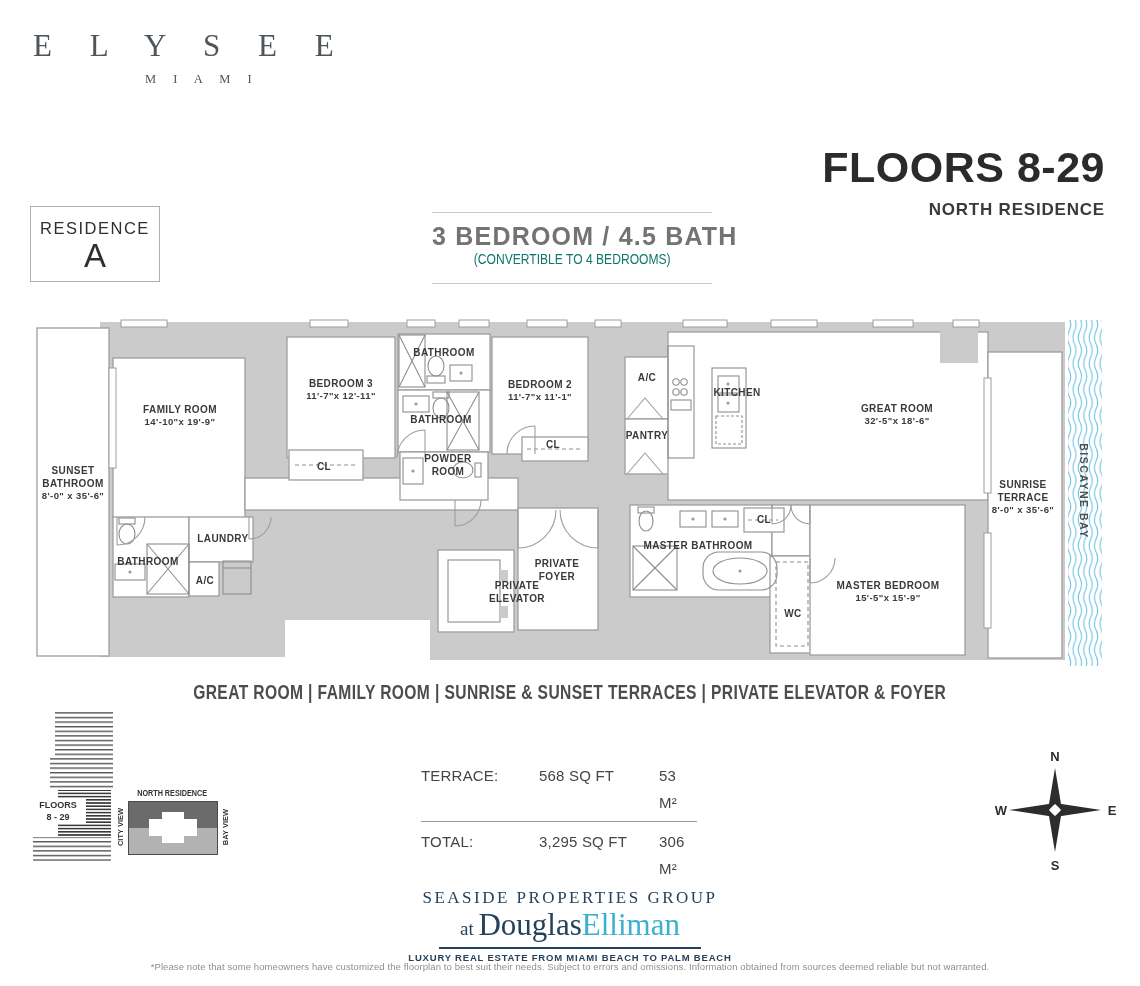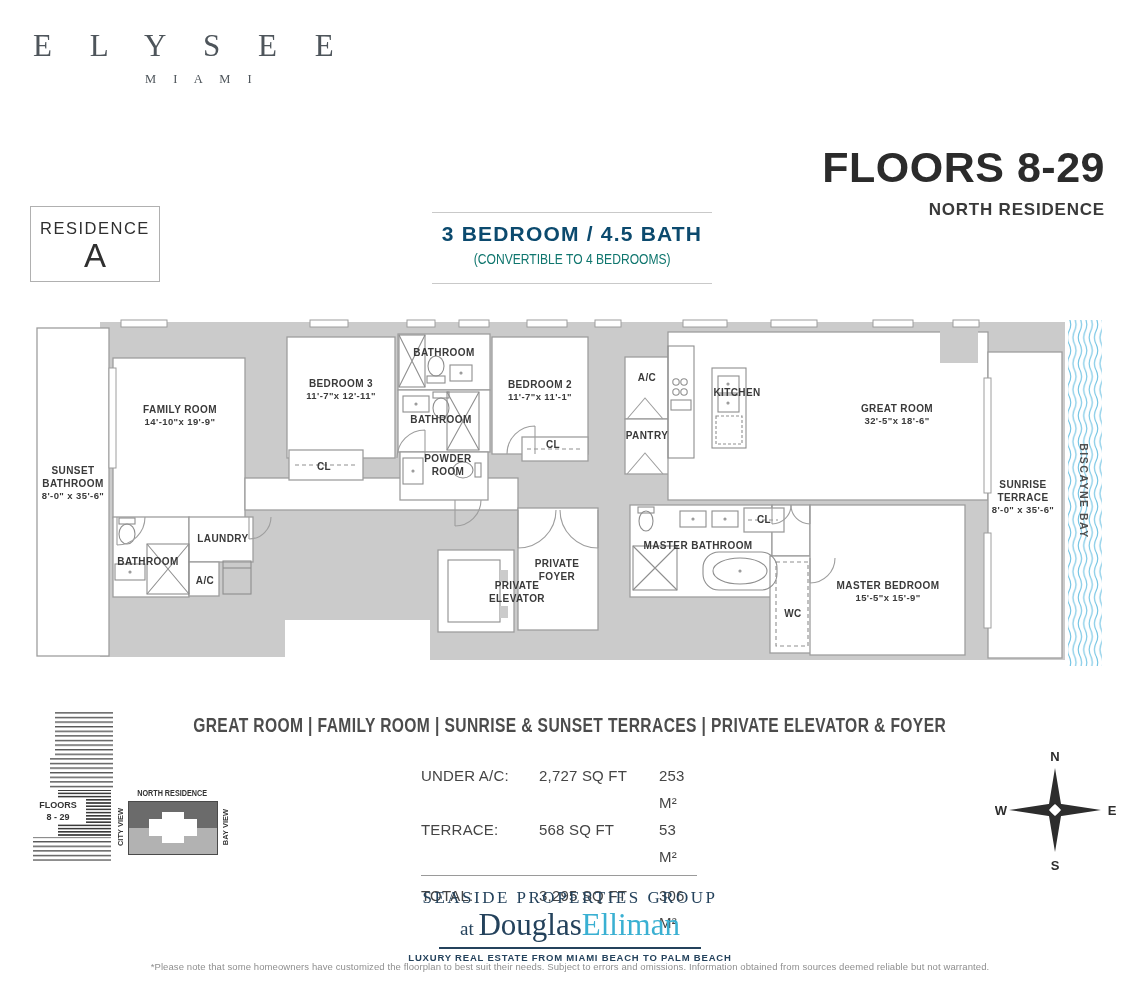--- a/index.html
+++ b/index.html
@@ -9,21 +9,21 @@
   }
   .abs{position:absolute;}
   
   .brand-name{font-family:"Liberation Serif",serif;font-size:31px;letter-spacing:15px;color:#4e555b;}
   .brand-city{font-family:"Liberation Serif",serif;font-size:12.5px;letter-spacing:7px;color:#4e555b;}
   .floors-title{font-size:43px;font-weight:bold;color:#2b2b2b;letter-spacing:.5px;white-space:nowrap;}
   .floors-sub{font-size:17px;color:#3a3a3a;letter-spacing:.8px;font-weight:bold;}
   .res-box{width:128px;height:74px;border:1.5px solid #b0b0b0;text-align:center;background:#fff;}
   .res-label{font-size:16.5px;letter-spacing:1.5px;color:#2f2f2f;margin-top:12px;}
   .res-letter{font-size:33px;color:#2f2f2f;line-height:36px;}
-  .bedbath{font-size:21px;letter-spacing:1.2px;color:#0c4a6e;text-align:center;white-space:nowrap;font-weight:bold;}
+  .bedbath{font-size:25px;letter-spacing:1.2px;color:#737373;text-align:center;white-space:nowrap;font-weight:bold;}
   .cond{display:inline-block;transform:scaleX(.78);transform-origin:center;white-space:nowrap;}
   .convertible{font-size:15.5px;color:#0f766e;text-align:center;}
   .rule{height:1px;background:#c9c9c9;}
   
   .rlabel{position:absolute;transform:translate(-50%,-50%);text-align:center;
           font-size:10px;font-weight:bold;line-height:1.3;letter-spacing:.4px;color:#3a3a3a;z-index:5;}
   .rlabel .rname,.rlabel .rdims{display:block;text-align:center;}
   .rlabel .rdims{font-size:9.5px;}
   .bay-label{position:absolute;transform:translate(-50%,-50%);writing-mode:vertical-rl;
              font-size:10.5px;font-weight:bold;letter-spacing:1.5px;color:#4f4f4f;z-index:6;}
@@ -300,30 +300,25 @@
     <span class="rdims">15'-5"x 15'-9"</span>
 </div>
 <div class="rlabel" style="left:324px;top:466px;width:40px;">
   <span class="rname">CL</span>
 </div>
 <div class="rlabel" style="left:553px;top:444px;width:40px;">
   <span class="rname">CL</span>
 </div>
 <div class="bay-label" style="left:1084px;top:491px;">BISCAYNE BAY</div>
 
-<div class="abs features" style="left:0;top:714px;">
+<div class="abs features" style="left:0;top:681px;">
   <span class="cond">GREAT ROOM   |   FAMILY ROOM   |   SUNRISE &amp; SUNSET TERRACES   |   PRIVATE ELEVATOR &amp; FOYER</span>
 </div>
 
 <div class="abs areas" style="left:421px;top:762px;">
-  <div class="arow">
-    <span class="acell-l">UNDER A/C:</span>
-    <span class="acell-s">2,727 SQ FT</span>
-    <span class="acell-m">253 M²</span>
-  </div>
   <div class="arow">
     <span class="acell-l">TERRACE:</span>
     <span class="acell-s">568 SQ FT</span>
     <span class="acell-m">53 M²</span>
   </div>
   <div class="adivider"></div>
   <div class="arow">
     <span class="acell-l">TOTAL:</span>
     <span class="acell-s">3,295 SQ FT</span>
     <span class="acell-m">306 M²</span>

